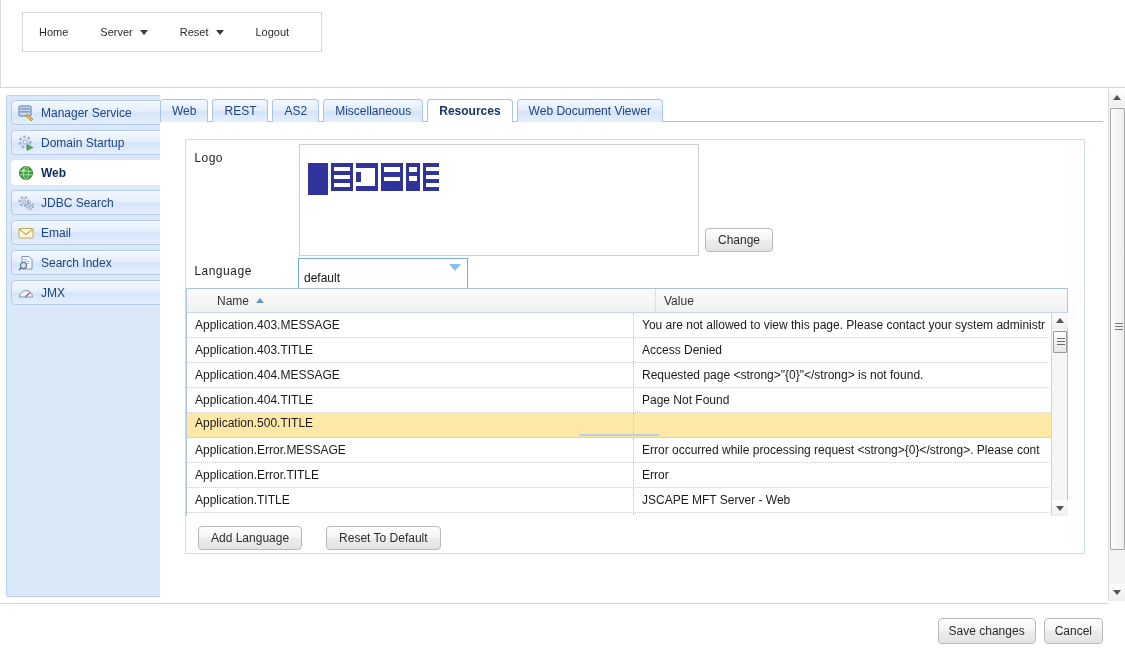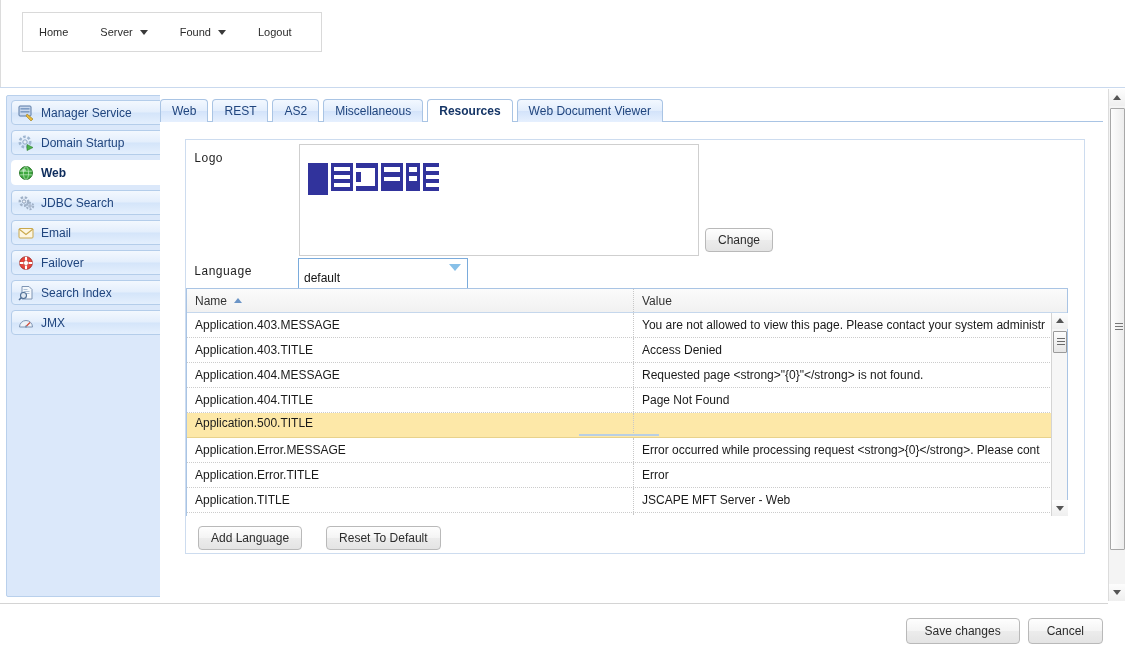--- a/index.html
+++ b/index.html
@@ -204,21 +204,21 @@
     cursor: default;
     white-space: nowrap;
   }
   .hcell .sortarrow {
     display: inline-block; margin-left: 7px;
     width: 0; height: 0;
     border-left: 4px solid transparent;
     border-right: 4px solid transparent;
     border-bottom: 5px solid #6b94c6;
   }
-  #hcell-name { width: 447px; }
+  #hcell-name { width: 447px; margin-left: 22px; }
   #hcell-value { flex: 1; border-right: none; }
 
   #grid-body {
     position: absolute; left: 0; top: 24px;
     width: 865px; height: 203px;
     overflow: hidden;
   }
   .grow {
     position: relative;
     height: 25px;
@@ -320,39 +320,39 @@
 
   
   #footer-rule {
     position: absolute; left: 0; top: 603px; width: 1108px;
     border-top: 1px solid #d4d4d4;
   }
   #footer-btns {
     position: absolute; right: 22px; top: 618px;
     display: flex; gap: 8px;
   }
-  #footer-btns .btn { height: 26px; padding: 0 18px; }
+  #footer-btns .btn { height: 26px; padding: 0 10px; }
 </style>
 </head>
 <body>
 
 <div id="page">
 
   <div id="left-edge"></div>
 
   <div id="topmenu">
     <div class="menu-item">
       <span>Home</span>
     </div>
     <div class="menu-item">
       <span>Server</span>
       <span class="caret"></span>
     </div>
     <div class="menu-item">
-      <span>Found</span>
+      <span>Reset</span>
       <span class="caret"></span>
     </div>
     <div class="menu-item">
       <span>Logout</span>
     </div>
   </div>
 
   <div id="hr-top"></div>
 
   <div id="shell">
@@ -410,30 +410,20 @@
         <span class="ico">
           <svg width="17" height="16" viewBox="0 0 17 16">
             <rect x="1" y="3.5" width="14" height="9.5" rx="1" fill="#fdf6e3" stroke="#c9a84c"></rect>
             <path d="M1 4 L8 9.5 L15 4" fill="none" stroke="#c9a84c" stroke-width="1.1"></path>
             <path d="M1 13 L6 8.2 M15 13 L10 8.2" fill="none" stroke="#ddc display" stroke-width="0.8"></path>
           </svg>
         </span>
         <span class="nav-label">Email</span>
       </div>
 
-      <div class="nav-item">
-        <span class="ico">
-          <svg width="17" height="16" viewBox="0 0 17 16">
-            <circle cx="8" cy="8" r="6.3" fill="#e8453c" stroke="#a32b24"></circle>
-            <circle cx="8" cy="8" r="2.6" fill="#ffffff" stroke="#a32b24" stroke-width="0.7"></circle>
-            <path d="M8 1.7 L8 5.4 M8 10.6 L8 14.3 M1.7 8 L5.4 8 M10.6 8 L14.3 8" stroke="#ffffff" stroke-width="2.1"></path>
-          </svg>
-        </span>
-        <span class="nav-label">Failover</span>
-      </div>
 
       <div class="nav-item">
         <span class="ico">
           <svg width="17" height="16" viewBox="0 0 17 16">
             <path d="M4 1.5 H11 L14 4.5 V14 H4 Z" fill="#f4f8fc" stroke="#7e95b4"></path>
             <path d="M5.5 4.5 H9.5 M5.5 6.5 H11.5 M5.5 8.5 H11.5" stroke="#9db3cc" stroke-width="0.8"></path>
             <circle cx="5.5" cy="10.5" r="3" fill="#dfe8f2" stroke="#4f6e94" stroke-width="1.1"></circle>
             <path d="M3.2 12.8 L1 15" stroke="#4f6e94" stroke-width="1.5"></path>
           </svg>
         </span>

